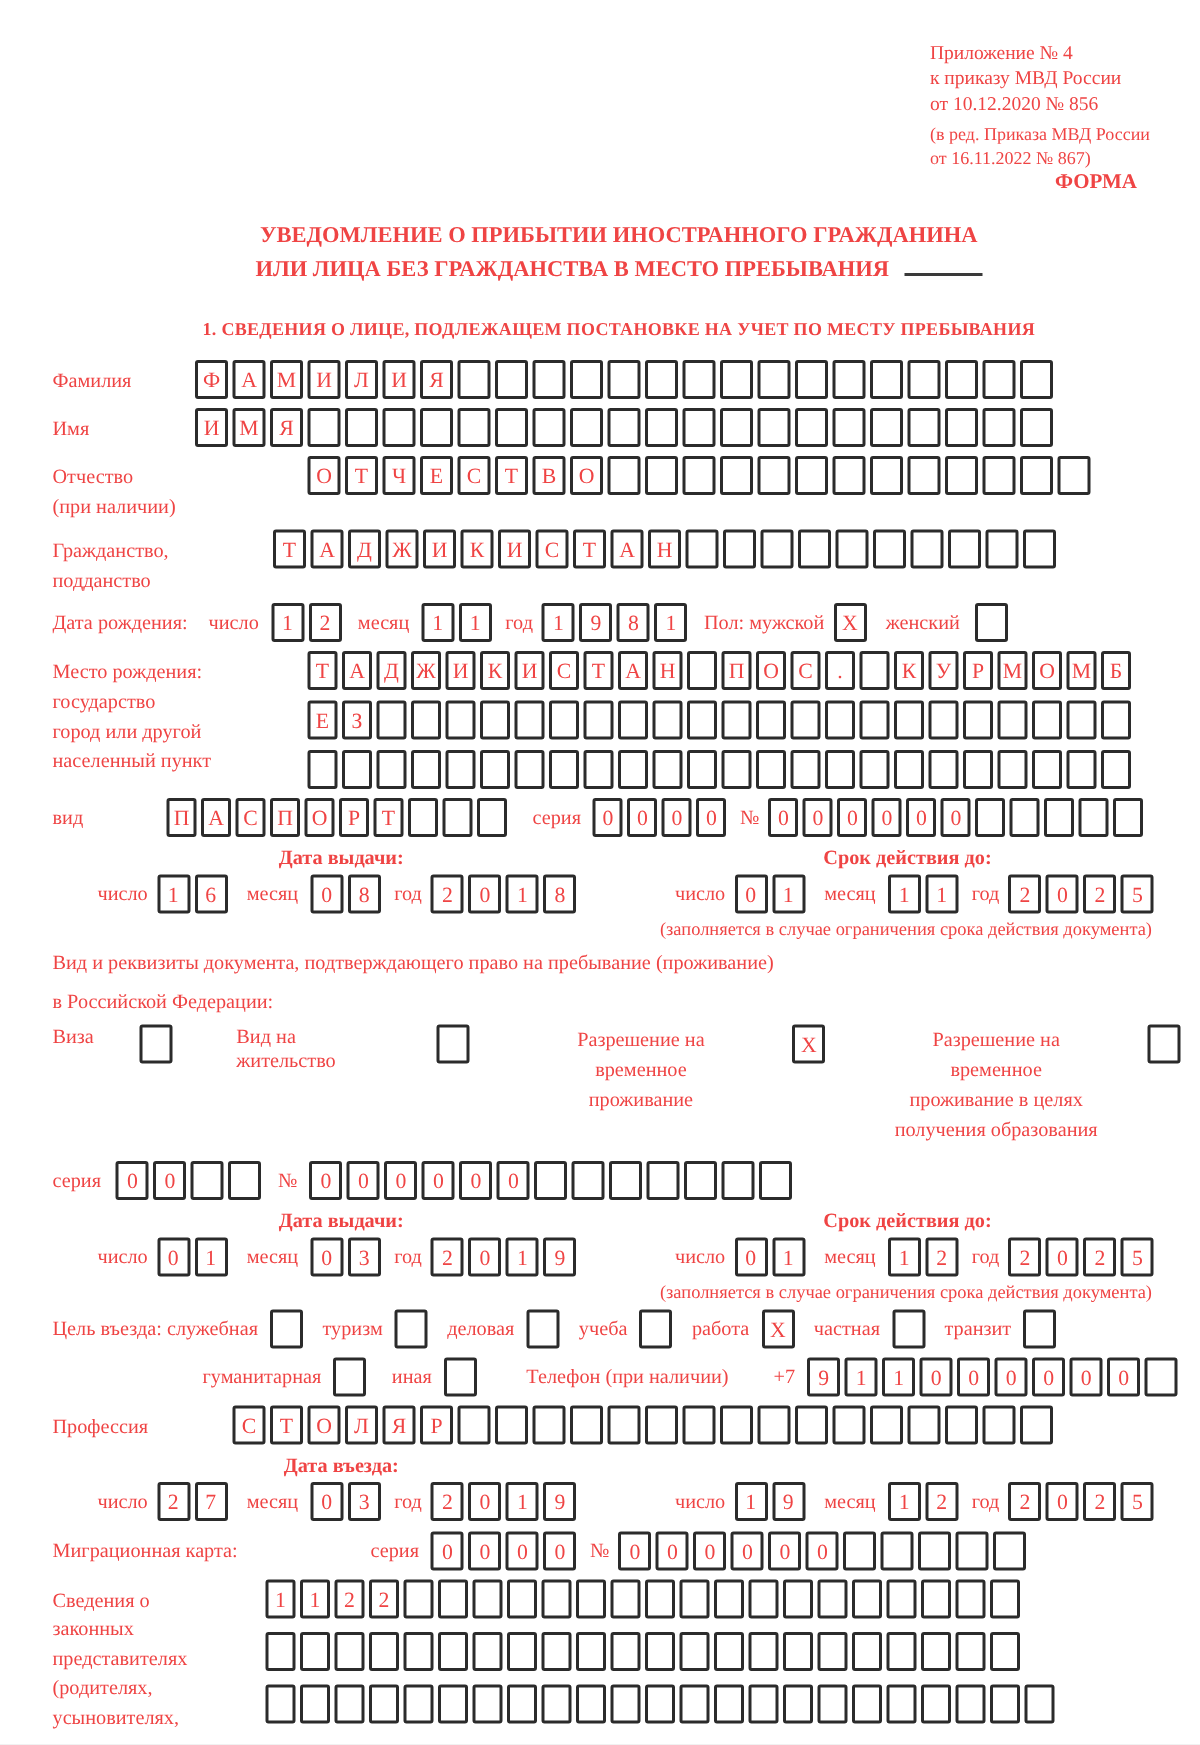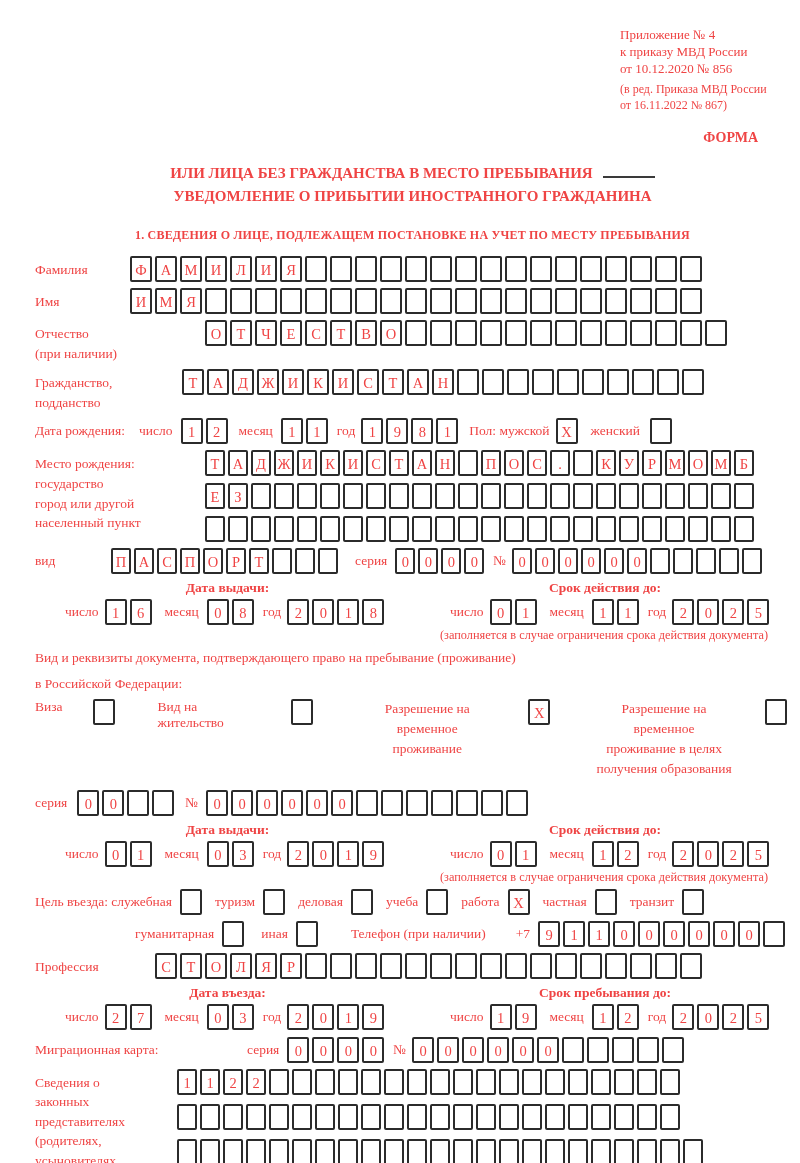--- a/index.html
+++ b/index.html
@@ -5,21 +5,21 @@
   html,body{margin:0;padding:0;background:#e8e8e8;}
   .page{
     width:800px;height:1163px;box-sizing:border-box;margin:0 auto;
     background:#ffffff;color:#ef4444;
     font-family:"Liberation Serif","DejaVu Serif",serif;
     font-size:13.5px;padding:26px 10px 8px 35px;overflow:hidden;position:relative;
   }
   
   .hdr{margin-left:585px;line-height:1.32;font-size:13px;}
   .hdr-small{font-size:12px;margin-top:5px;line-height:1.3;}
-  .forma{font-weight:bold;text-align:right;padding-right:32px;margin-top:16px;font-size:14px;}
+  .forma{font-weight:bold;text-align:right;padding-right:32px;font-size:14px;}
   .title{text-align:center;font-weight:bold;font-size:15px;margin-top:16px;line-height:1.55;}
   .uline{display:inline-block;width:52px;height:2px;border-bottom:2px solid #3a3a3a;margin-left:10px;}
   .sect{font-weight:bold;font-size:12px;text-align:center;margin-top:20px;margin-bottom:13px;letter-spacing:.2px;}
   
   .cells{display:inline-flex;flex-wrap:nowrap;vertical-align:middle;}
   .cell{
     display:inline-block;width:22px;height:26px;line-height:24px;box-sizing:border-box;
     border:2px solid #2b2b2b;border-radius:2px;margin-right:3px;text-align:center;
     font-size:14.5px;background:#fff;
   }
@@ -56,24 +56,24 @@
     <div>от 10.12.2020 № 856</div>
     <div class="hdr-small">
       <div>(в ред. Приказа МВД России</div>
       <div>от 16.11.2022 № 867)</div>
     </div>
   </div>
 
   <div class="forma">ФОРМА</div>
 
   <div class="title">
+    <div>УВЕДОМЛЕНИЕ О ПРИБЫТИИ ИНОСТРАННОГО ГРАЖДАНИНА</div>
     <div>
       <span>ИЛИ ЛИЦА БЕЗ ГРАЖДАНСТВА В МЕСТО ПРЕБЫВАНИЯ</span><span class="uline"></span>
     </div>
-    <div>УВЕДОМЛЕНИЕ О ПРИБЫТИИ ИНОСТРАННОГО ГРАЖДАНИНА</div>
   </div>
 
   <div class="sect">1. СВЕДЕНИЯ О ЛИЦЕ, ПОДЛЕЖАЩЕМ ПОСТАНОВКЕ НА УЧЕТ ПО МЕСТУ ПРЕБЫВАНИЯ</div>
 
   <div class="frow">
     <div class="flabel w95">Фамилия</div>
     <span class="cells">
         <span class="cell">Ф</span>
         <span class="cell">А</span>
         <span class="cell">М</span>
@@ -570,21 +570,20 @@
         <span class="cell"></span>
         <span class="cell"></span>
         <span class="cell"></span>
         <span class="cell"></span>
         <span class="cell"></span>
       </span>
   </div>
 
   <div class="datehead">
     <div class="dh-left">Дата въезда:</div>
-    <div class="dh-right">Срок пребывания до:</div>
   </div>
   <div class="daterow">
     <div class="dr-left">
       <span>число</span>
       <span class="cells ml6">
           <span class="cell">2</span>
           <span class="cell">7</span>
         </span>
       <span class="ml10">месяц</span>
       <span class="cells ml8">

